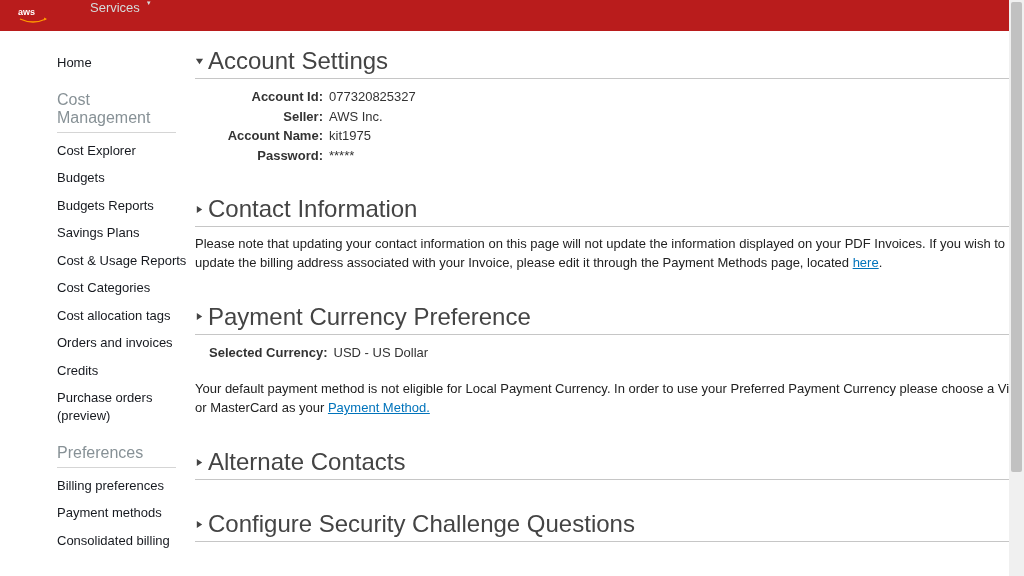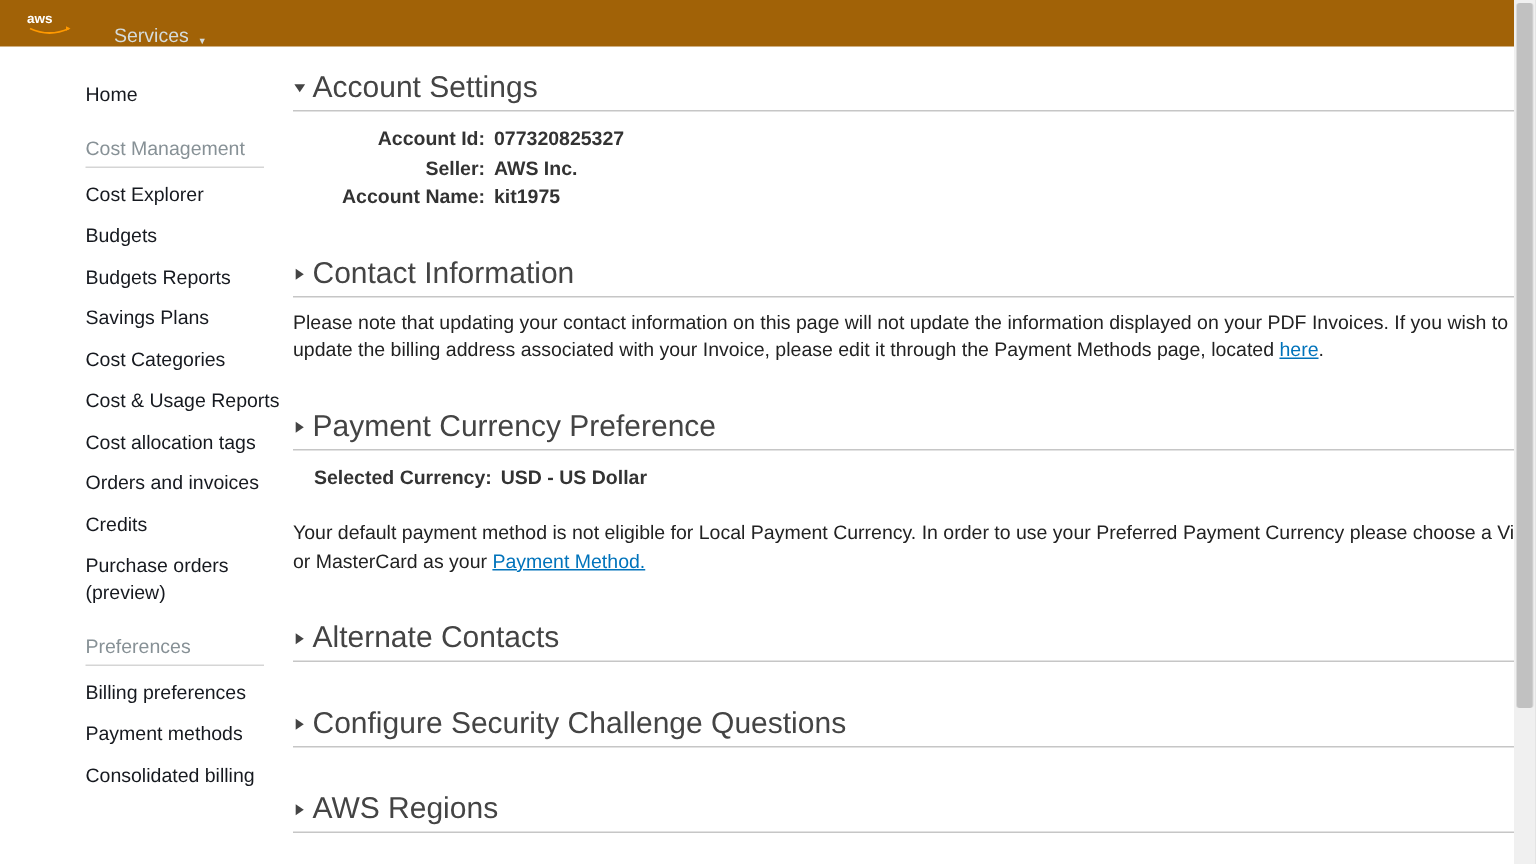--- a/index.html
+++ b/index.html
@@ -8,42 +8,43 @@
     font-size: 13px;
     color: #16191f;
     background: #fff;
     overflow: hidden;
     width: 1024px;
     height: 576px;
     position: relative;
   }
   
   .topnav {
-    background: #a16207;
+    background: #b91c1c;
     height: 31px;
     display: flex;
     align-items: center;
     padding: 0 18px;
     color: #fff;
   }
   .aws-logo {
     color: #fff;
     display: inline-flex;
     align-items: center;
     margin-right: 20px;
   }
   .aws-logo svg { display: block; }
   .nav-item {
     color: #d5dbdb;
     font-size: 13px;
     display: inline-flex;
-    align-items: flex-end;
+    align-items: flex-start;
     cursor: pointer;
     padding: 0 8px;
     height: 31px;
+    margin-left: 14px;
   }
   .nav-caret {
     margin-left: 6px;
     font-size: 6px;
   }
   
   .content-wrap {
     display: flex;
     height: 545px;
   }
@@ -57,21 +58,21 @@
     display: block;
     padding: 5px 0 5px 0;
     color: #16191f;
     text-decoration: none;
     font-size: 13px;
     margin-left: 57px;
     line-height: 1.35;
     cursor: pointer;
   }
   .sidebar .group-header {
-    font-size: 13px;
+    font-size: 16px;
     color: #879196;
     margin: 14px 0 4px 57px;
     padding-bottom: 5px;
     border-bottom: 1px solid #d5d5d5;
     margin-right: 18px;
   }
   
   .main {
     flex: 1;
     overflow-y: auto;
@@ -82,21 +83,21 @@
   }
   .section-header {
     display: flex;
     align-items: center;
     border-bottom: 1px solid #c6c6c6;
     padding: 2px 0 3px 0;
     margin: 0 0 8px 0;
     cursor: pointer;
   }
   .section-title {
-    font-size: 20px;
+    font-size: 24px;
     font-weight: 400;
     color: #444;
   }
   .caret-icon {
     width: 13px;
     display: inline-flex;
     align-items: center;
     justify-content: flex-start;
     color: #444;
     font-size: 11px;
@@ -113,21 +114,21 @@
     vertical-align: top;
     line-height: 1.35;
     margin-top: 25px;
   }
   .kv-table td.k {
     text-align: right;
     font-weight: bold;
     width: 120px;
     color: #333;
   }
-  .kv-table td.v { color: #333; font-weight: bold; }
+  .kv-table td.v { color: #333; }
   .section-note {
     font-size: 13px;
     color: #222;
     line-height: 1.45;
     margin-top: 6px;
     padding-right: 0;
   }
   .section-note a, a.inline-link {
     color: #0073bb;
     text-decoration: underline;
@@ -170,22 +171,22 @@
 
 <div class="content-wrap">
   <nav class="sidebar">
     <a>Home</a>
 
     <div class="group-header">Cost Management</div>
     <a>Cost Explorer</a>
     <a>Budgets</a>
     <a>Budgets Reports</a>
     <a>Savings Plans</a>
+    <a>Cost &amp; Usage Reports</a>
     <a>Cost Categories</a>
-    <a>Cost &amp; Usage Reports</a>
     <a>Cost allocation tags</a>
 
     <a>Orders and invoices</a>
     <a>Credits</a>
     <a>Purchase orders (preview)</a>
 
     <div class="group-header">Preferences</div>
     <a>Billing preferences</a>
     <a>Payment methods</a>
     <a>Consolidated billing</a>
@@ -210,20 +211,24 @@
           <td class="v">077320825327</td>
         </tr>
         <tr>
           <td class="k">Seller:</td>
           <td class="v">AWS Inc.</td>
         </tr>
         <tr>
           <td class="k">Account Name:</td>
           <td class="v">kit1975</td>
         </tr>
+        <tr>
+          <td class="k">Password:</td>
+          <td class="v">*****</td>
+        </tr>
       </tbody>
         </table>
     </div>
 
     <div class="section">
       <div class="section-header">
         <span class="caret-icon">
           <svg width="9" height="9" viewBox="0 0 10 10">
               <path d="M2 1 L8 5 L2 9 Z" fill="#444"></path>
             </svg>

